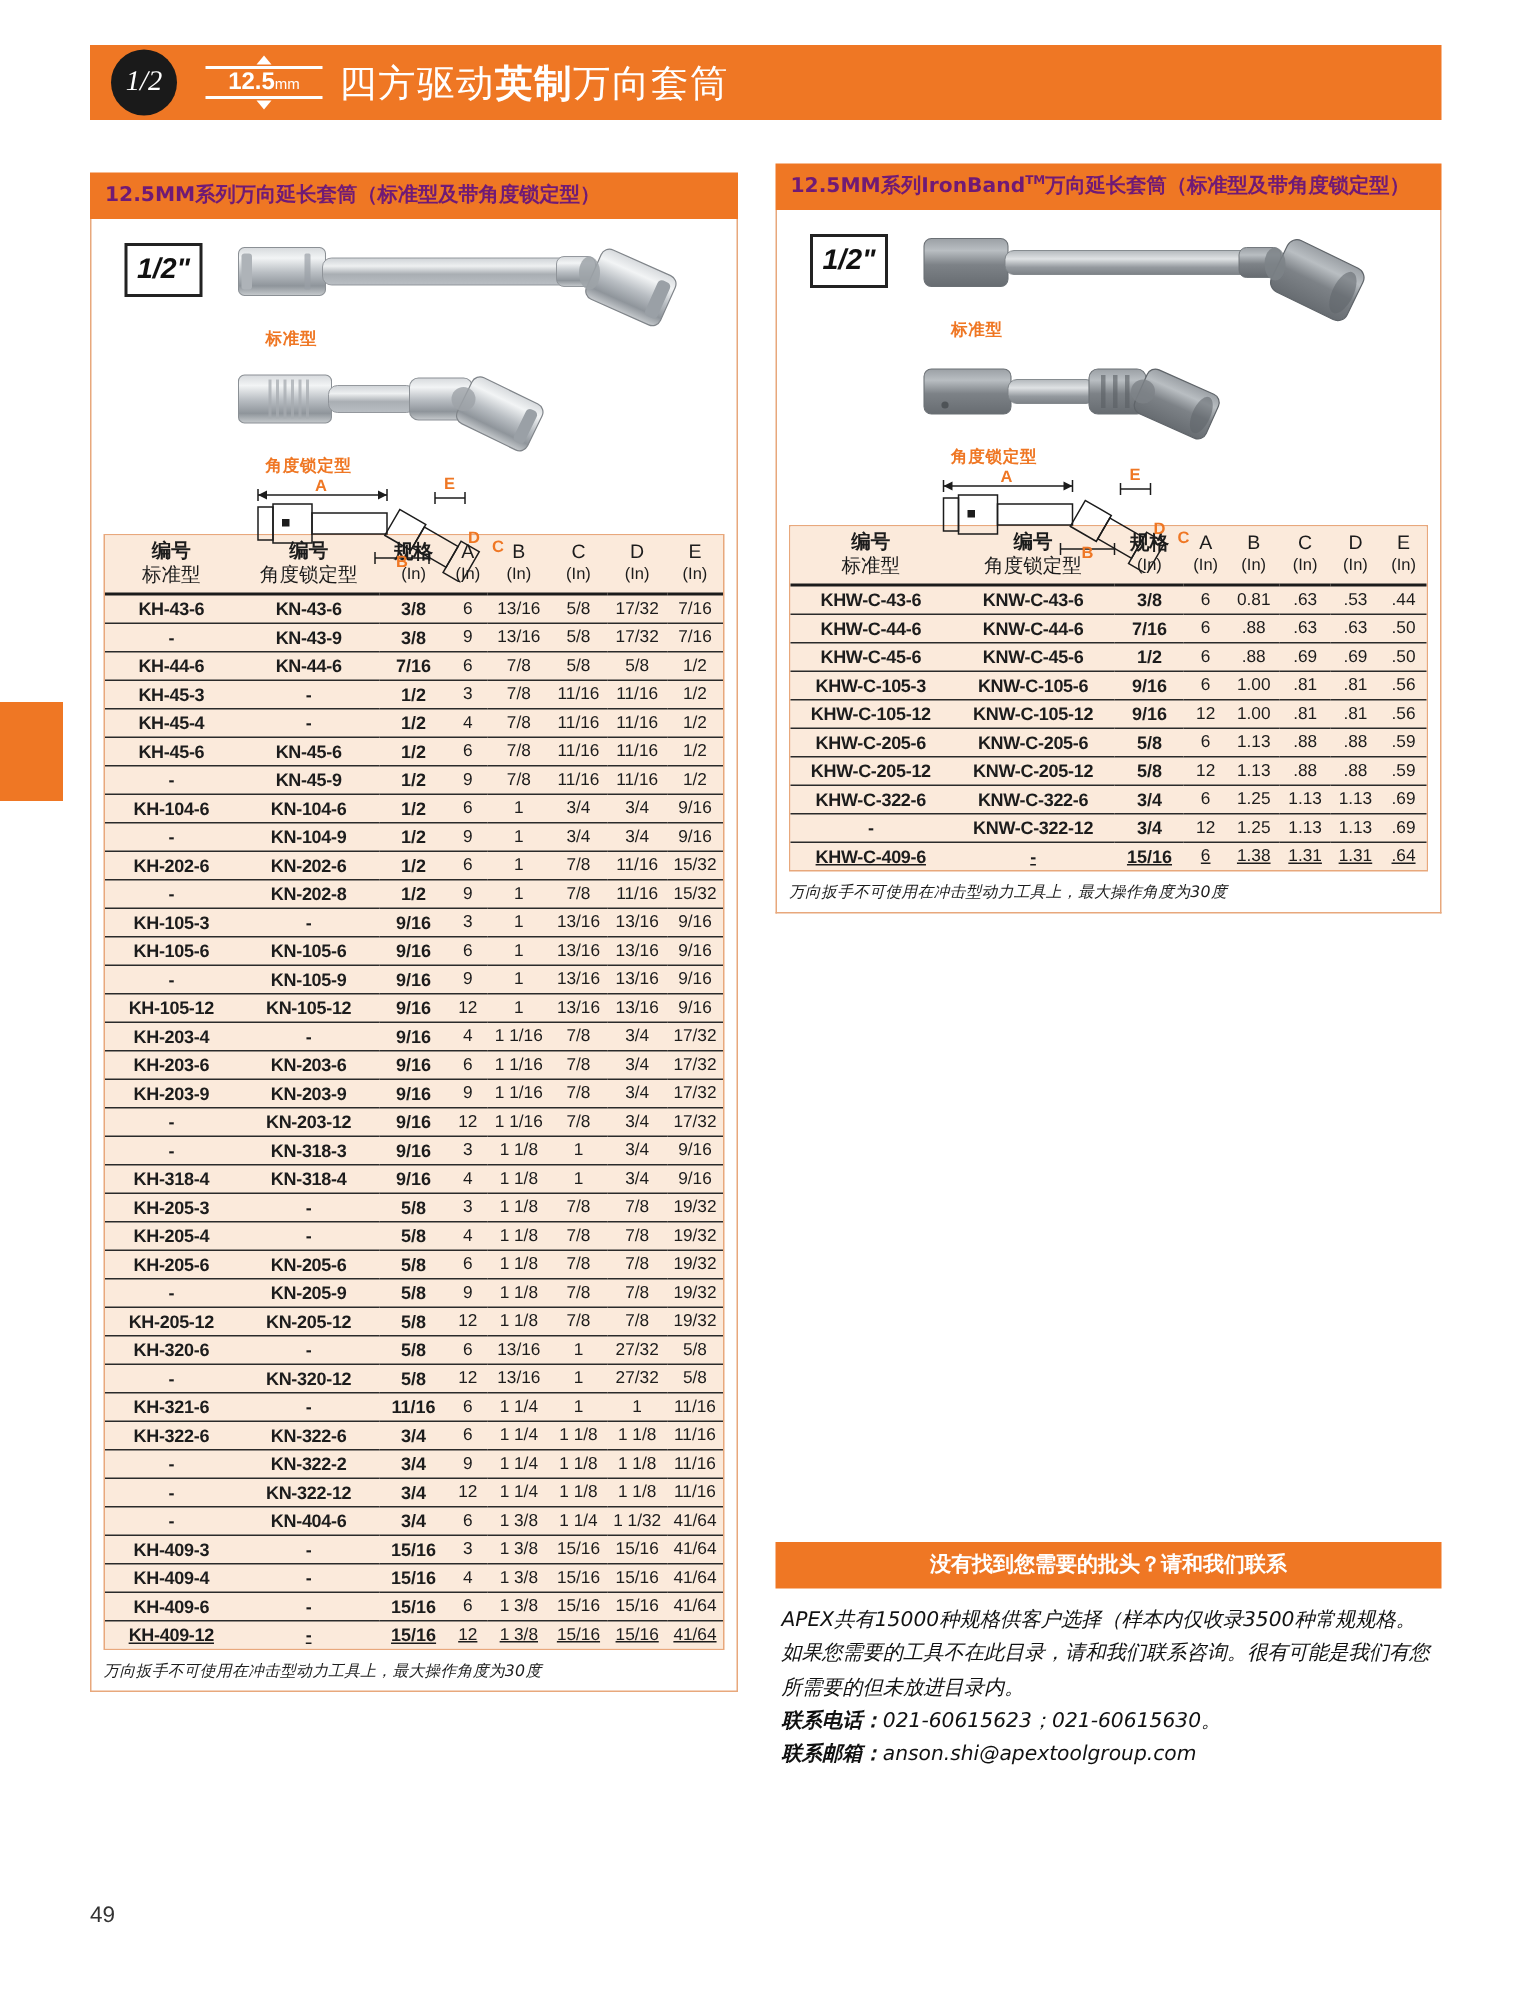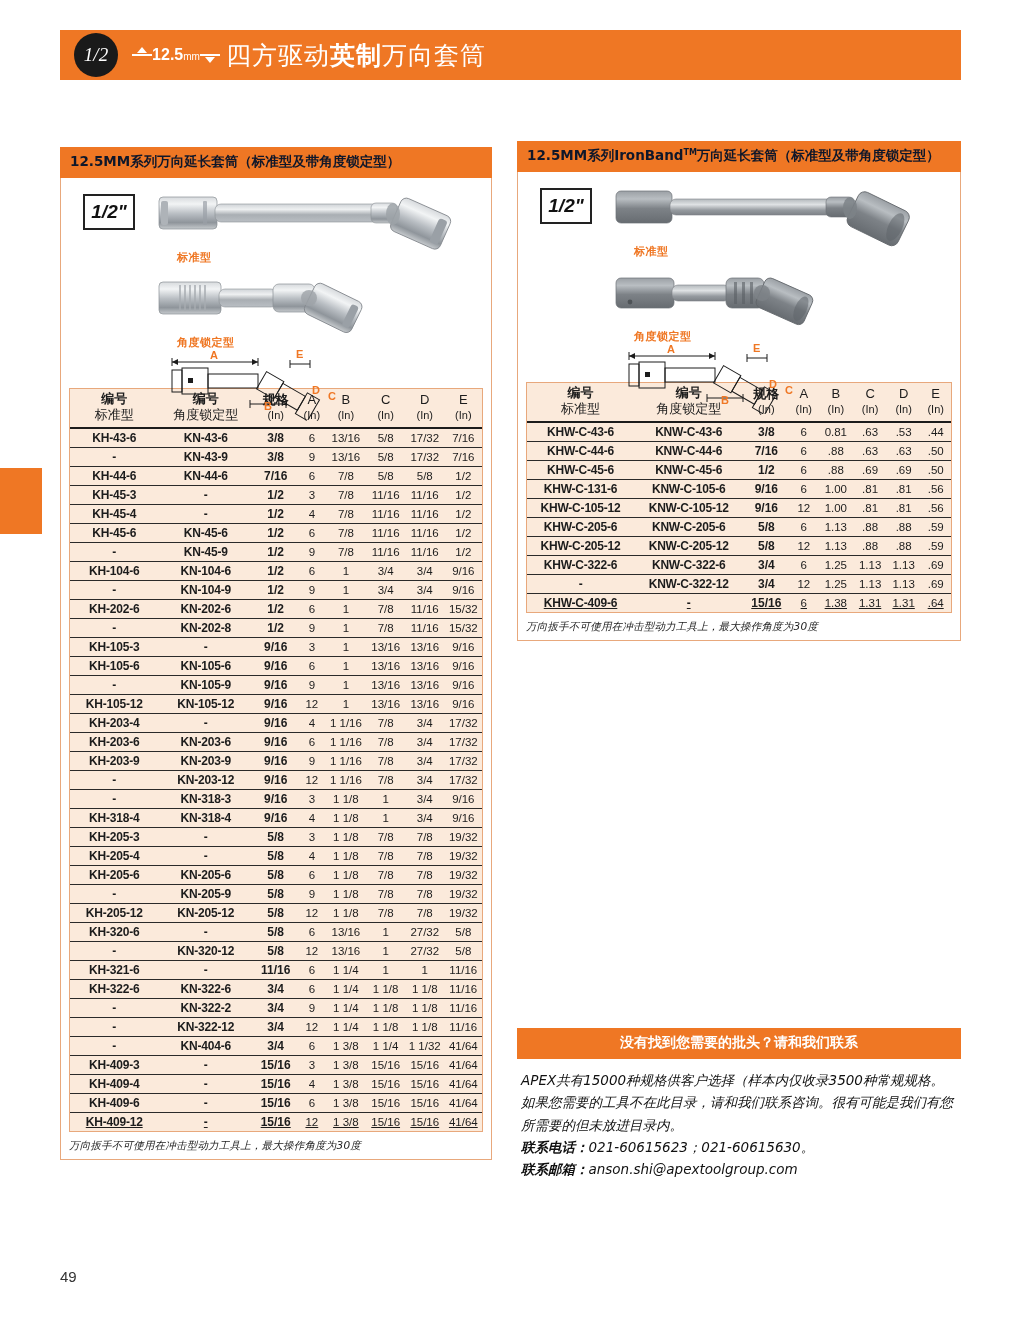--- a/index.html
+++ b/index.html
@@ -21,21 +21,21 @@
   }
   .header-badge {
     width: 44px; height: 44px; border-radius: 50%;
     background: #1a1a1a; margin-left: 14px;
     display: flex; align-items: center; justify-content: center;
     color: #ffffff; font-size: 19px; font-style: italic;
     font-family: "Liberation Serif", serif;
     flex: 0 0 auto;
   }
   .header-mm-wrap {
-    margin-left: 14px; display: flex; flex-direction: row;
+    margin-left: 14px; display: flex; flex-direction: column;
     align-items: center; justify-content: flex-start; width: 88px;
     flex: 0 0 auto;
   }
   .hm-line { width: 78px; height: 2px; background: #ffffff; position: relative; }
   .hm-line:before, .hm-line:after {
     content: ""; position: absolute; width: 0; height: 0;
     border-left: 5px solid transparent; border-right: 5px solid transparent;
     left: 50%; margin-left: -5px;
   }
   .hm-line.top:before { border-bottom: 6px solid #ffffff; top: -7px; }
@@ -54,26 +54,25 @@
     position: absolute; left: 0; top: 468px;
     width: 42px; height: 66px; background: #ef7724;
   }
 
   
   .panel { position: absolute; }
   .panel-left  { left: 60px;  top: 115px; width: 432px; }
   .panel-right { left: 517px; top: 109px; width: 444px; }
 
   .panel-title {
-    background: #ef7724; color: #0f172a;
+    background: #ef7724; color: #701a75;
     font-size: 13.5px; font-weight: bold;
     padding: 6px 10px 7px 10px;
     font-family: "DejaVu Sans", "Liberation Sans", sans-serif;
     white-space: nowrap;
-    margin-top: 32px;
   }
   .panel-title .tm { font-size: 8px; vertical-align: super; }
   .panel-body {
     border: 1px solid #e8a87c;
     border-top: none;
     background: #ffffff;
     padding: 10px 8px 6px 8px;
   }
 
   
@@ -845,21 +844,21 @@
                 <td class="pn">KHW-C-45-6</td>
                 <td class="pn">KNW-C-45-6</td>
                 <td class="size">1/2</td>
                 <td>6</td>
                 <td>.88</td>
                 <td>.69</td>
                 <td>.69</td>
                 <td>.50</td>
               </tr>
               <tr>
-                <td class="pn">KHW-C-131-6</td>
+                <td class="pn">KHW-C-105-3</td>
                 <td class="pn">KNW-C-105-6</td>
                 <td class="size">9/16</td>
                 <td>6</td>
                 <td>1.00</td>
                 <td>.81</td>
                 <td>.81</td>
                 <td>.56</td>
               </tr>
               <tr>
                 <td class="pn">KHW-C-105-12</td>

